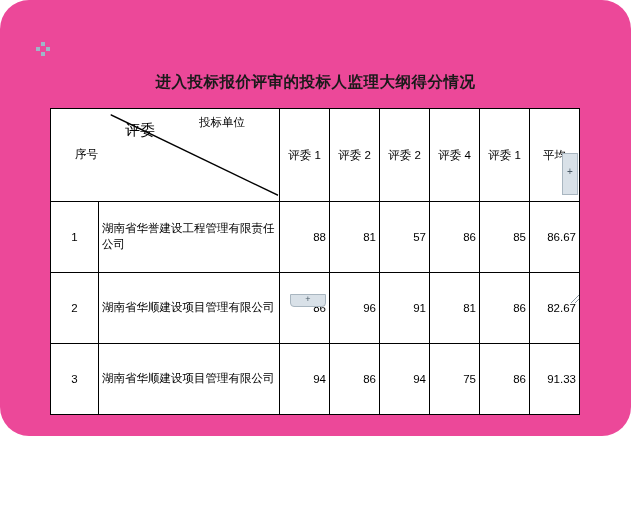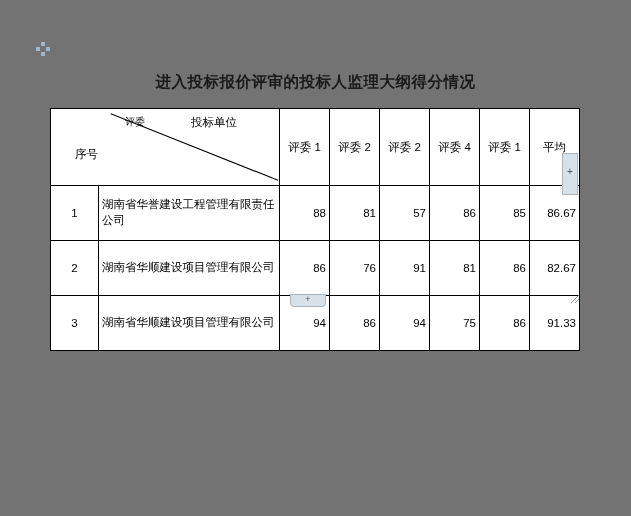--- a/index.html
+++ b/index.html
@@ -11,22 +11,23 @@
     height: 516px;
     background: #ffffff;
     font-family: "Liberation Sans", sans-serif;
     overflow: hidden;
     position: relative;
   }
   .page {
     position: absolute;
     left: 0; top: 0;
     width: 631px;
-    height: 516px;
-    background: #737373;
+    height: 436px;
+    background: #ec4899;
+    border-radius: 29px;
   }
   
   .corner-marker {
     position: absolute;
     left: 36px;
     top: 42px;
     width: 14px;
     height: 14px;
   }
   .corner-marker i {
@@ -64,21 +65,21 @@
   table.score-table {
     border-collapse: collapse;
     width: 529px;
     table-layout: fixed;
     background: #ffffff;
   }
   table.score-table td {
     border: 1px solid #000000;
     font-size: 11.5px;
     color: #000000;
-    padding: 6px 3px;
+    padding: 14px 3px;
     vertical-align: middle;
     font-family: "Liberation Sans", sans-serif;
   }
 
   
   .hdr-corner {
     height: 64px;
     position: relative;
     padding: 0 !important;
   }
@@ -91,26 +92,26 @@
   .hdr-corner .lbl-seq {
     position: absolute;
     left: 8px;
     top: 38px;
     font-size: 11.5px;
     margin-left: 16px;
   }
   .hdr-corner .lbl-judge {
     position: absolute;
     left: 74px;
-    top: 6px;
-    font-size: 10px;
+    top: 12px;
+    font-size: 15px;
   }
   .hdr-corner .lbl-unit {
     position: absolute;
-    left: 140px;
+    left: 148px;
     top: 6px;
     font-size: 11.5px;
     text-align: right;
   }
   .hdr-cell {
     text-align: center;
     height: 64px;
   }
 
   .row-body td {
@@ -227,21 +228,21 @@
           <td class="col-score">57</td>
           <td class="col-score">86</td>
           <td class="col-score">85</td>
           <td class="col-score">86.67</td>
         </tr>
 
         <tr class="row-body">
           <td class="col-no">2</td>
           <td class="col-name">湖南省华顺建设项目管理有限公司</td>
           <td class="col-score">86</td>
-          <td class="col-score">76</td>
+          <td class="col-score">96</td>
           <td class="col-score">91</td>
           <td class="col-score">81</td>
           <td class="col-score">86</td>
           <td class="col-score">82.67</td>
         </tr>
 
         <tr class="row-body">
           <td class="col-no">3</td>
           <td class="col-name">湖南省华顺建设项目管理有限公司</td>
           <td class="col-score">94</td>

